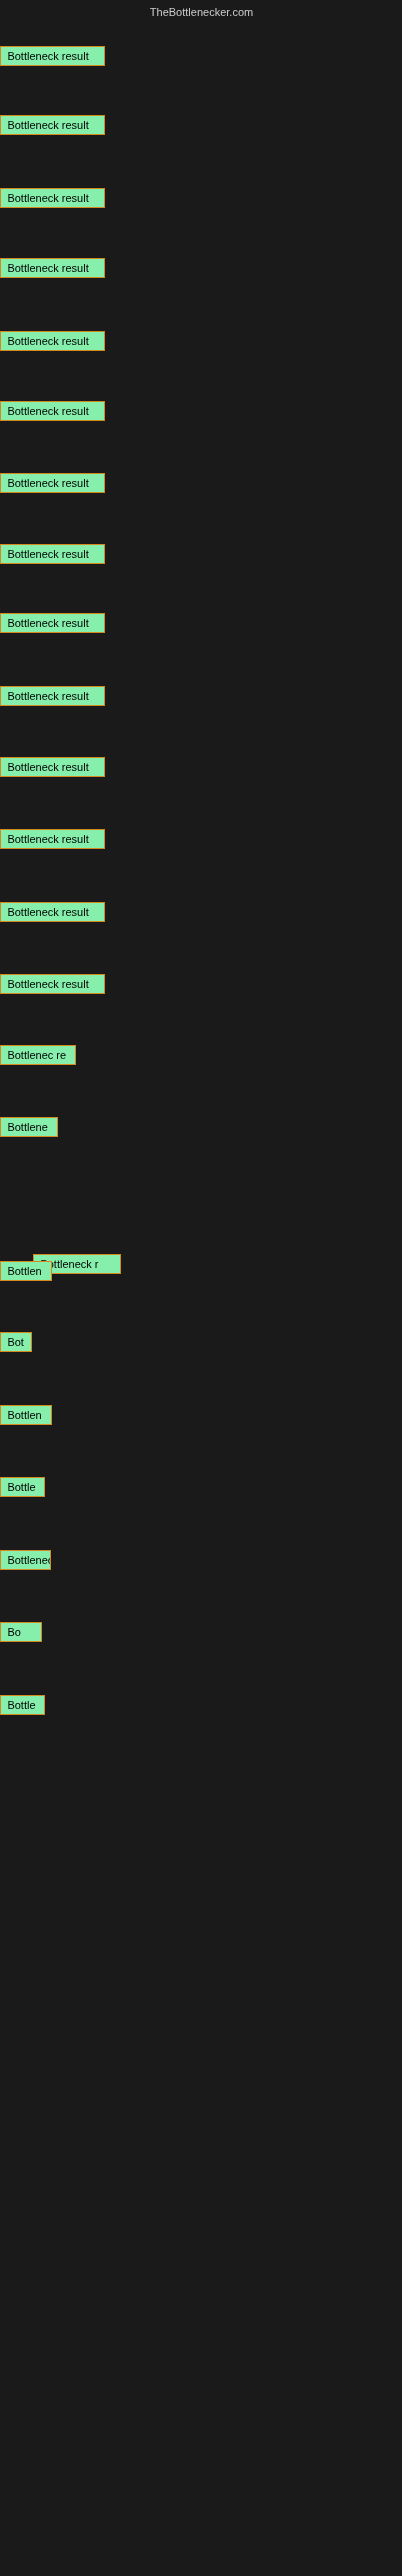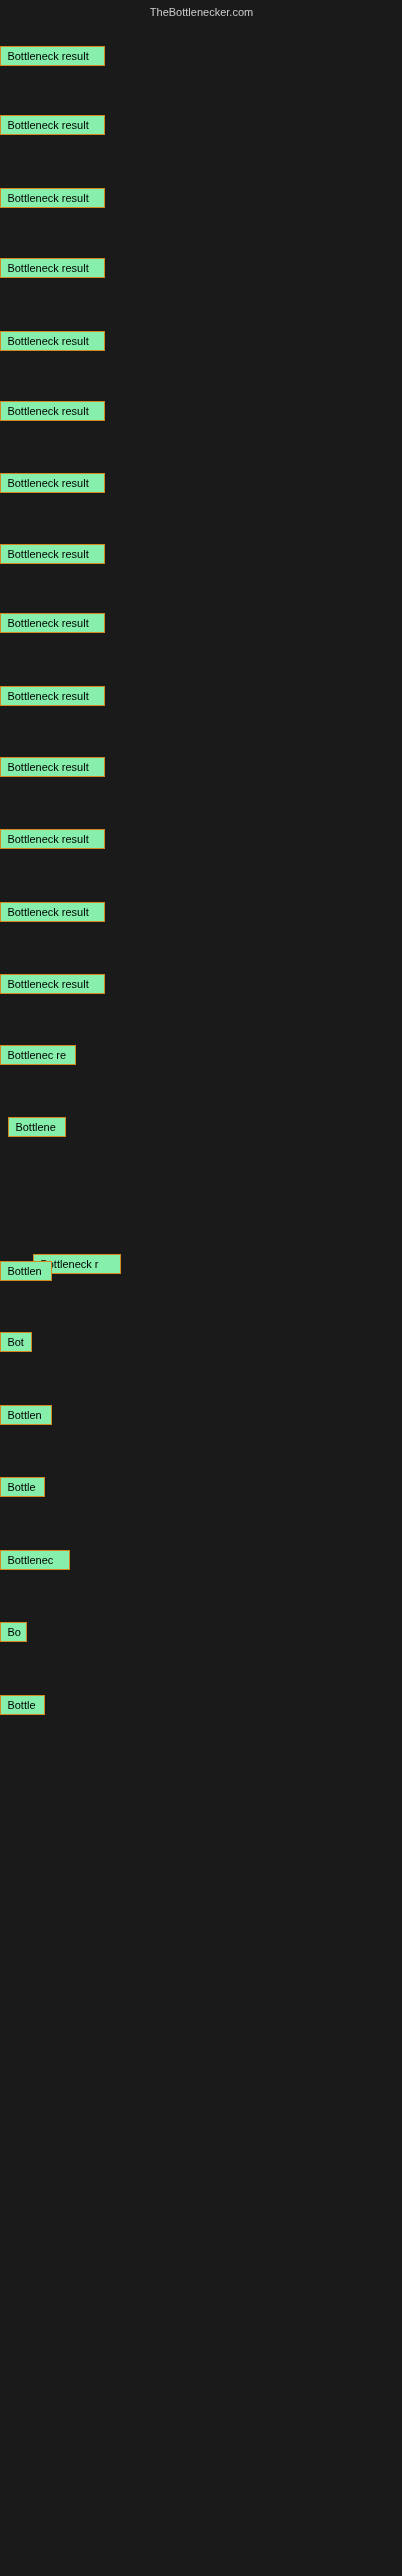--- a/index.html
+++ b/index.html
@@ -52,22 +52,22 @@
 <div class="bottleneck-item" style="top: 401px; width: 105px;">Bottleneck result</div>
 <div class="bottleneck-item" style="top: 473px; width: 105px;">Bottleneck result</div>
 <div class="bottleneck-item" style="top: 544px; width: 105px;">Bottleneck result</div>
 <div class="bottleneck-item" style="top: 613px; width: 105px;">Bottleneck result</div>
 <div class="bottleneck-item" style="top: 686px; width: 105px;">Bottleneck result</div>
 <div class="bottleneck-item" style="top: 757px; width: 105px;">Bottleneck result</div>
 <div class="bottleneck-item" style="top: 829px; width: 105px;">Bottleneck result</div>
 <div class="bottleneck-item" style="top: 902px; width: 105px;">Bottleneck result</div>
 <div class="bottleneck-item" style="top: 974px; width: 105px;">Bottleneck result</div>
 <div class="bottleneck-item" style="top: 1045px; width: 76px;">Bottlenec re</div>
-<div class="bottleneck-item" style="top: 1117px; width: 58px; margin-left: 8px;">Bottlene</div>
+<div class="bottleneck-item" style="top: 1117px; width: 58px;">Bottlene</div>
 <div class="bottleneck-item" style="top: 1254px; width: 88px; margin-left: 33px;">Bottleneck r</div>
 <div class="bottleneck-item" style="top: 1261px; width: 52px;">Bottlen</div>
 <div class="bottleneck-item" style="top: 1332px; width: 32px;">Bot</div>
 <div class="bottleneck-item" style="top: 1405px; width: 52px;">Bottlen</div>
 <div class="bottleneck-item" style="top: 1477px; width: 45px;">Bottle</div>
-<div class="bottleneck-item" style="top: 1550px; width: 70px;">Bottlenec</div>
-<div class="bottleneck-item" style="top: 1622px; width: 27px;">Bo</div>
+<div class="bottleneck-item" style="top: 1550px; width: 51px;">Bottlenec</div>
+<div class="bottleneck-item" style="top: 1622px; width: 42px;">Bo</div>
 <div class="bottleneck-item" style="top: 1695px; width: 45px;">Bottle</div>
 
 
 </body></html>

